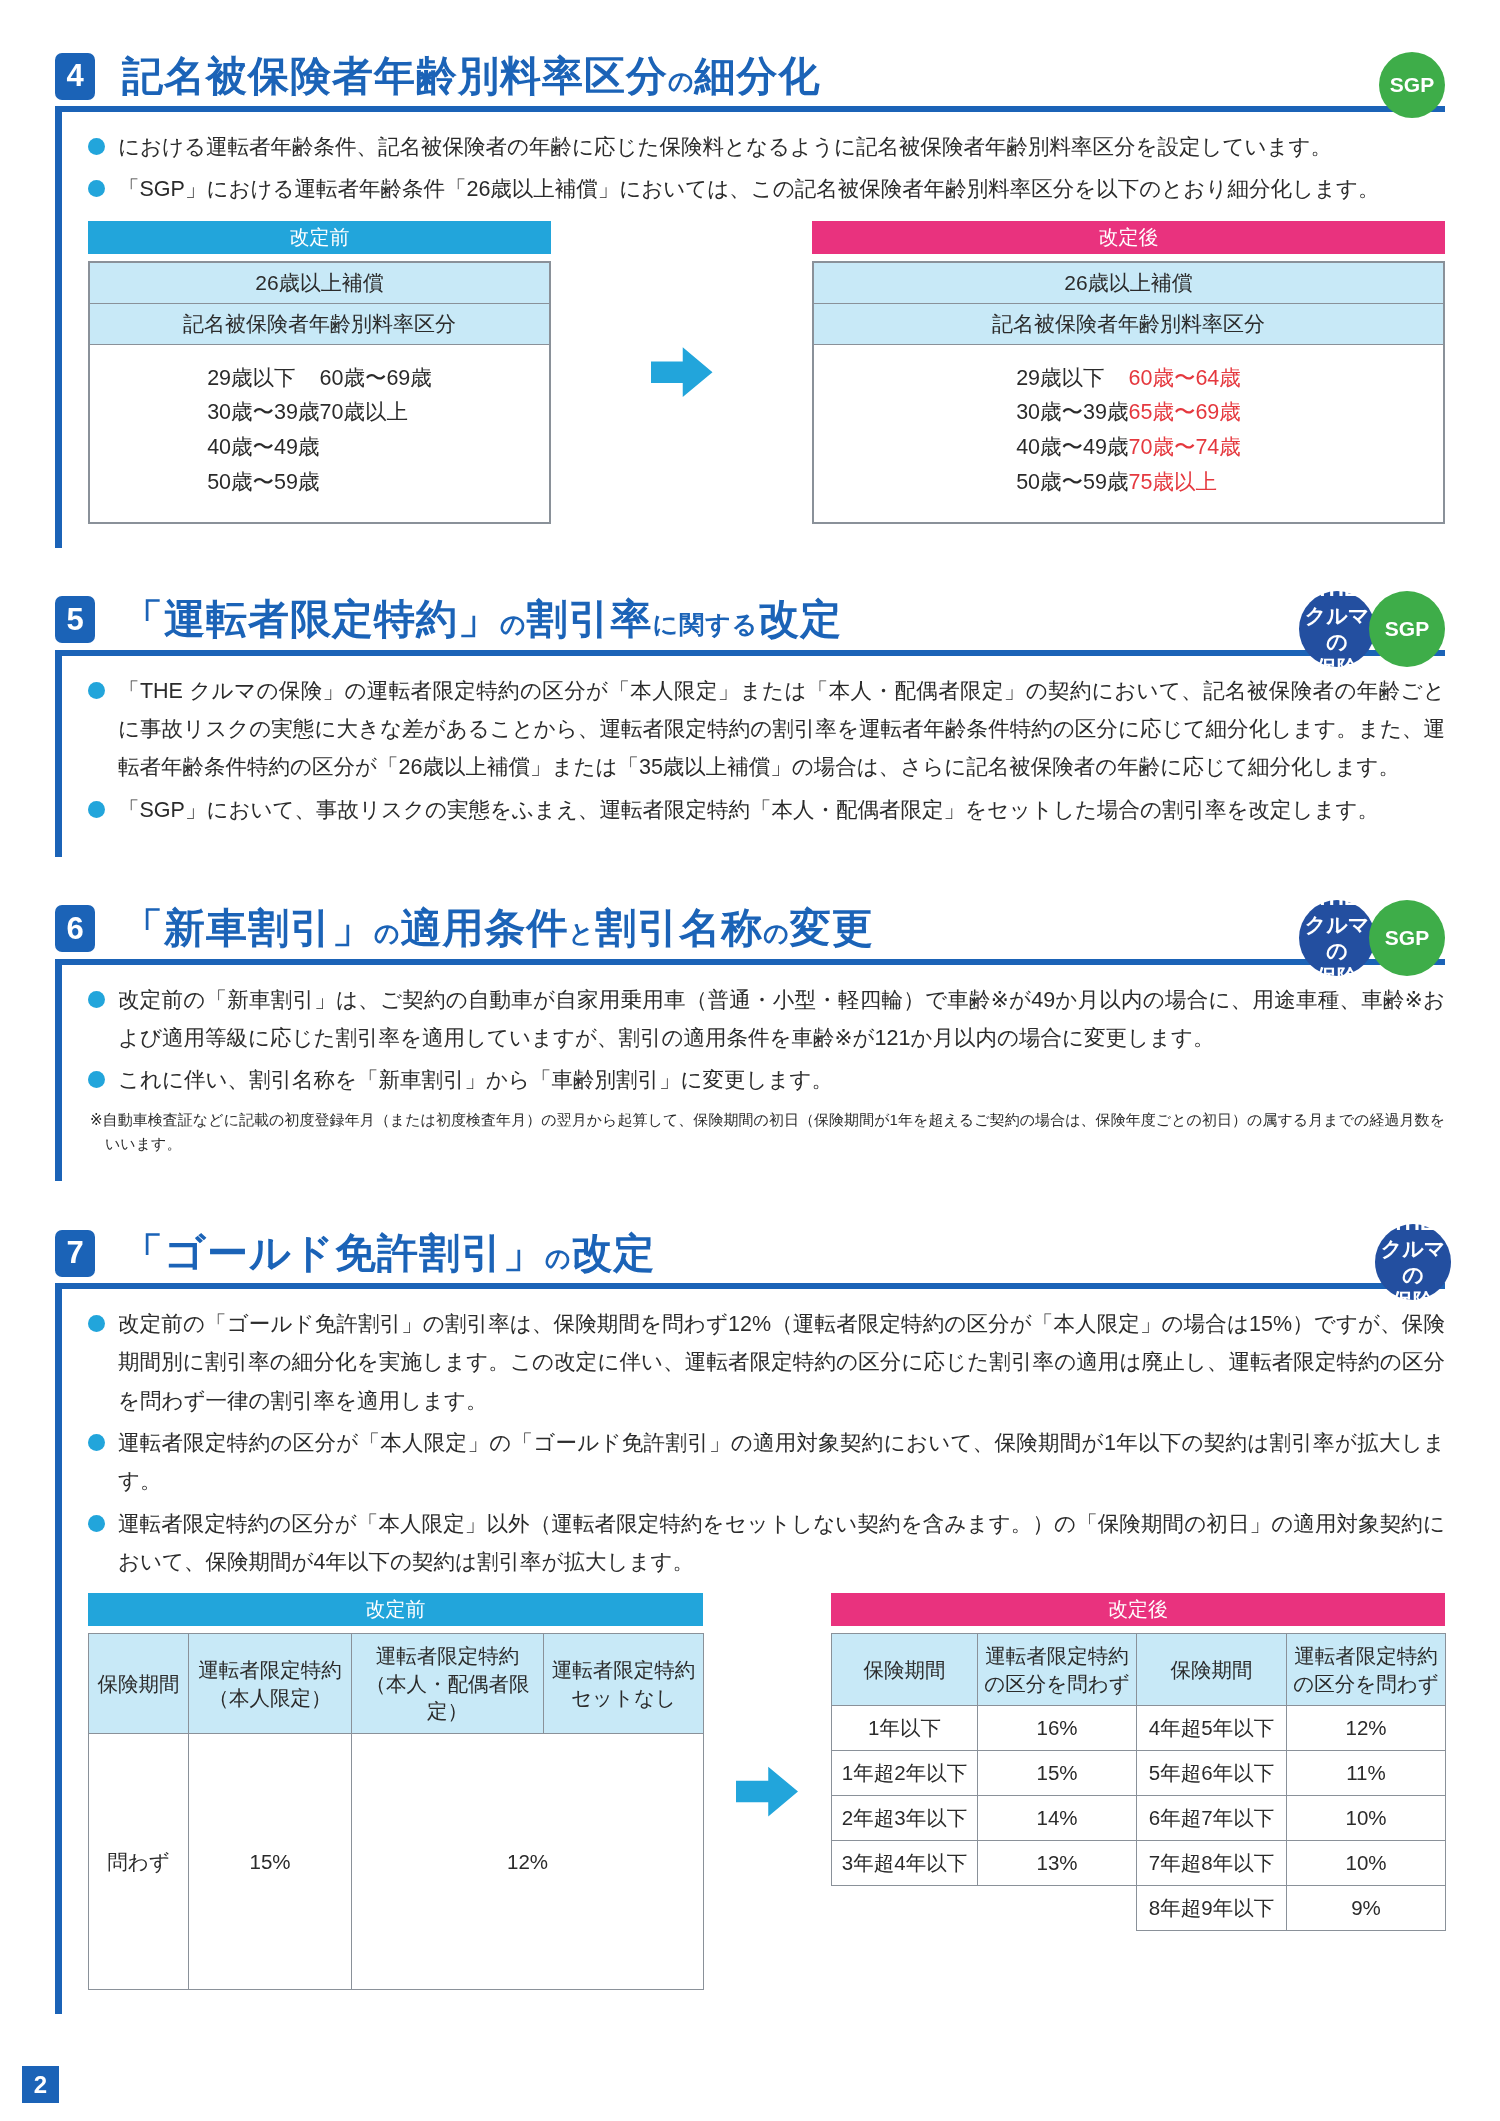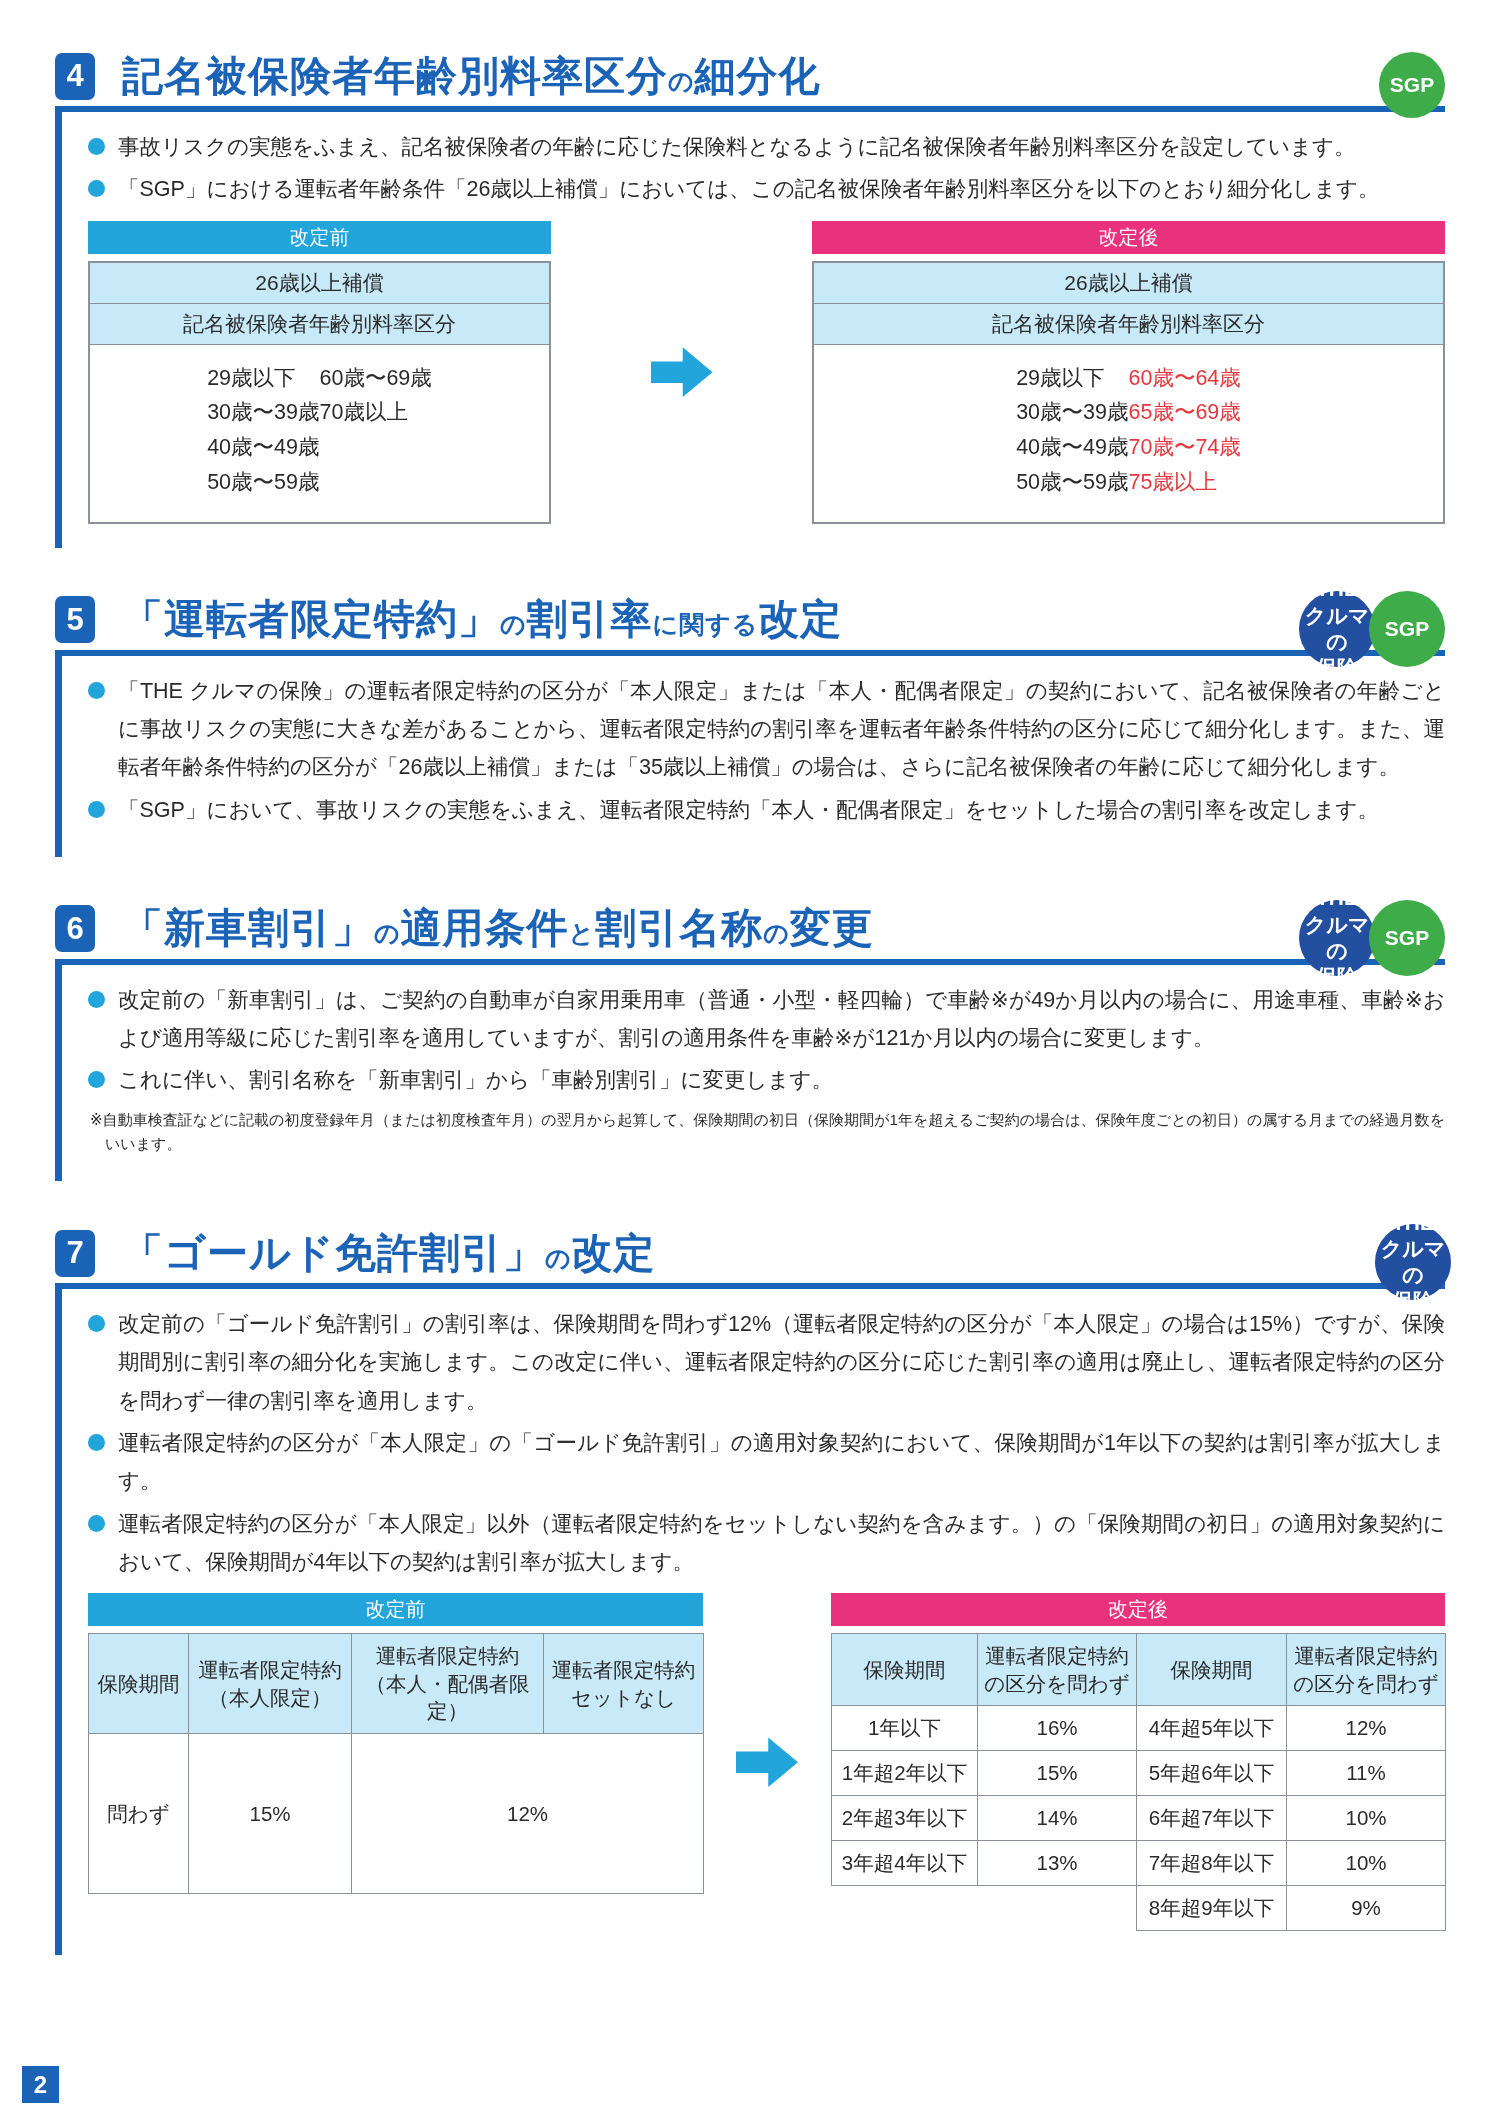--- a/index.html
+++ b/index.html
@@ -57,21 +57,21 @@
   .agecol.red{color:var(--red);}
 
   
   .t7wrap.left{width:615px;}
   .t7wrap.right{width:614px;}
   .t7{border-collapse:collapse;width:100%;table-layout:fixed;}
   .t7 th,.t7 td{border:1.5px solid var(--border);text-align:center;font-weight:normal;
                 font-size:20.5px;padding:8px 4px;}
   .t7 th{background:var(--lcyan);line-height:1.35;}
   .t7 td{background:#fff;}
-  .t7 tr.tall td{height:160px;text-align:center;}
+  .t7 tr.tall td{height:256px;text-align:center;}
   .t7 td.empty{border:none;background:transparent;}
   .t7.before col.c0{width:100px;} .t7.before col.c1{width:163px;}
   .t7.before col.c2{width:192px;} .t7.before col.c3{width:160px;}
   .t7.after col.c0{width:146px;} .t7.after col.c1{width:159px;}
   .t7.after col.c2{width:150px;} .t7.after col.c3{width:159px;}
   .t7.after td{padding:8px 4px;margin-top:36px;}
 
   .pagenum{position:absolute;left:22px;bottom:18px;width:37px;height:37px;background:var(--blue);
            color:#fff;display:flex;align-items:center;justify-content:center;
            font-size:24px;font-weight:bold;}
@@ -86,21 +86,21 @@
       <span class="num">4</span>
       <h2 class="title"><span class="t-big">記名被保険者年齢別料率区分</span><span class="t-small">の</span><span class="t-big">細分化</span></h2>
       <div class="badges">
         <span class="badge sgp">SGP</span>
       </div>
     </div>
     <div class="sec-rule"></div>
     <div class="sec-body">
       <div class="bullet">
         <span class="dot"></span>
-        <p>事故リスクの実態をふまえ、記名被保険者の年齢に応じた保険料となるように記名被保険者年齢別料率区分を設定しています。</p>
+        <p>における運転者年齢条件、記名被保険者の年齢に応じた保険料となるように記名被保険者年齢別料率区分を設定しています。</p>
       </div>
       <div class="bullet">
         <span class="dot"></span>
         <p>「SGP」における運転者年齢条件「26歳以上補償」においては、この記名被保険者年齢別料率区分を以下のとおり細分化します。</p>
       </div>
       <div class="tables-row">
         <div class="tbl4">
           <div class="tbar cyan">改定前</div>
           <div class="tbox">
             <div class="trow">26歳以上補償</div>

